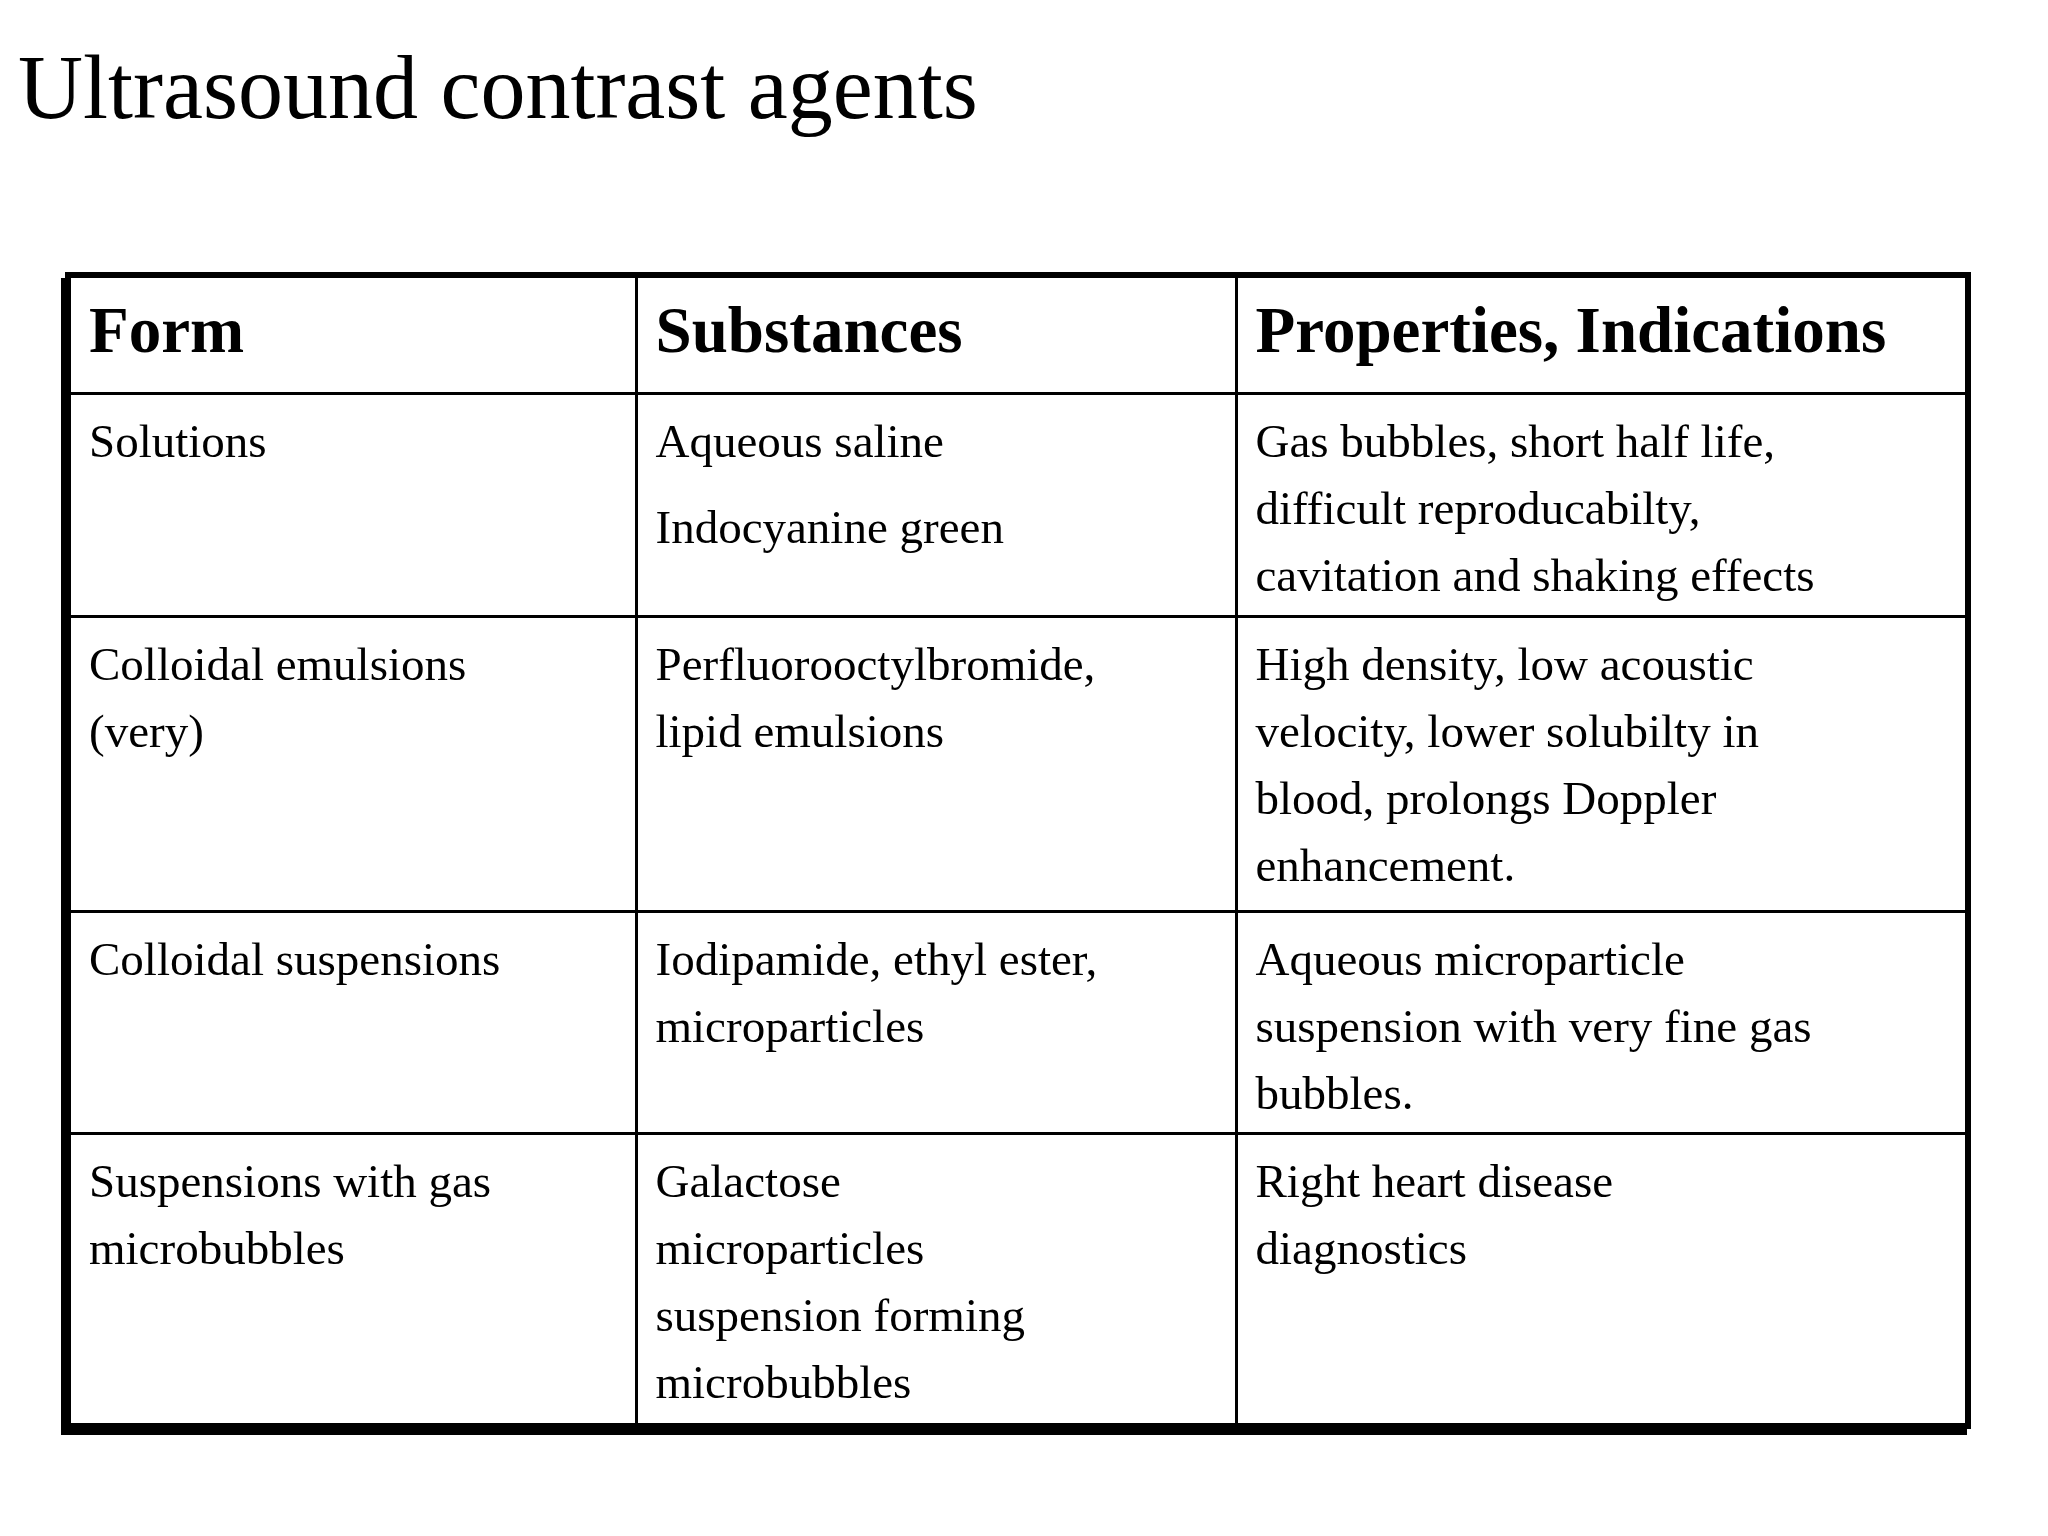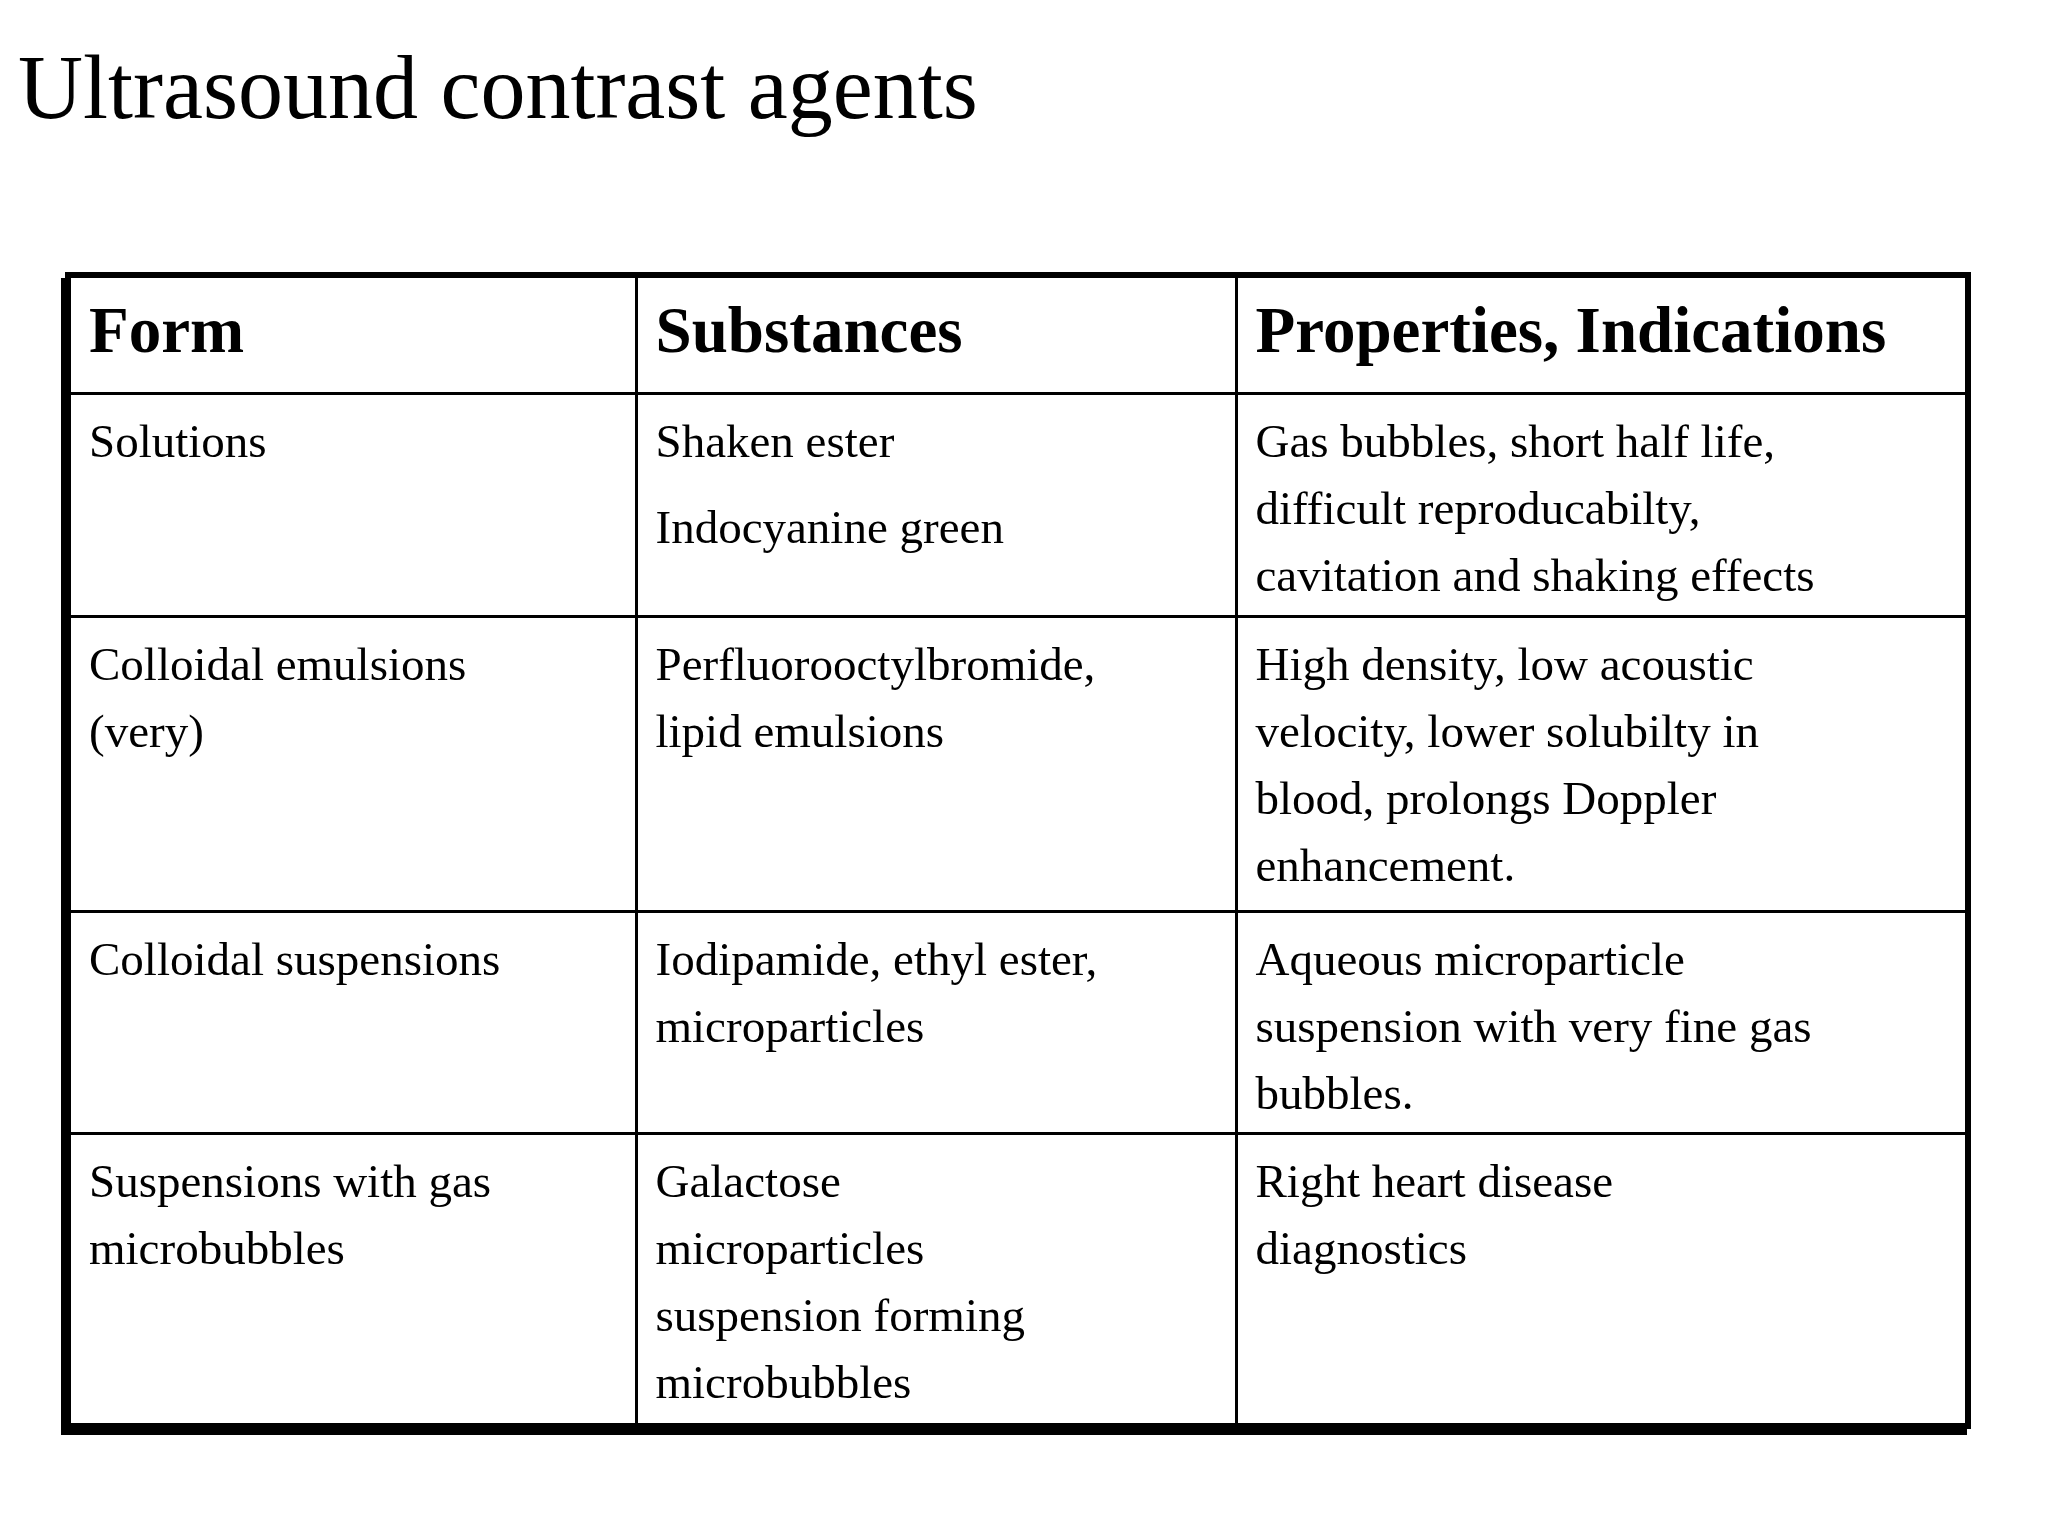--- a/index.html
+++ b/index.html
@@ -86,21 +86,21 @@
   </thead>
   <tbody>
     <tr class="r1">
       <td>
         <p class="para">
           <span class="line">Solutions</span>
         </p>
       </td>
       <td>
         <p class="para">
-          <span class="line">Shaken ester</span>
+          <span class="line">Aqueous saline</span>
         </p>
         <p class="para">
           <span class="line">Indocyanine green</span>
         </p>
       </td>
       <td>
         <p class="para">
           <span class="line">Gas bubbles, short half life,</span>
           <span class="line">difficult reproducabilty,</span>
           <span class="line">cavitation and shaking effects</span>

